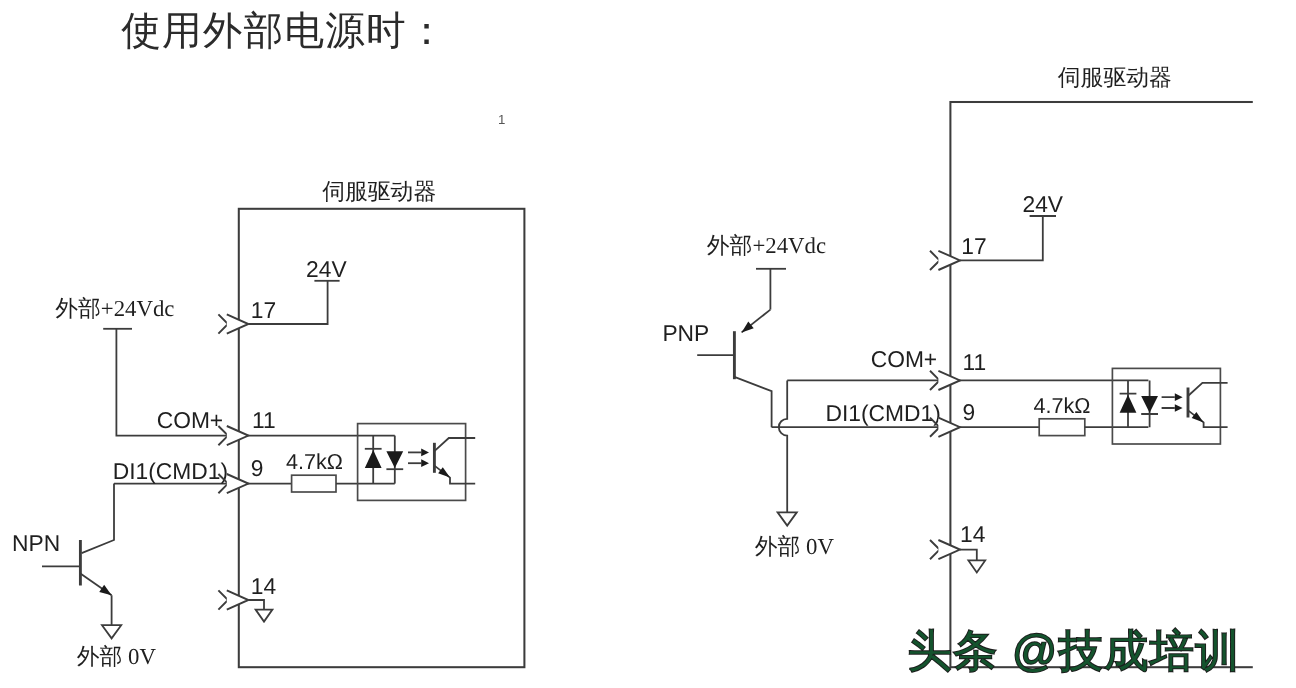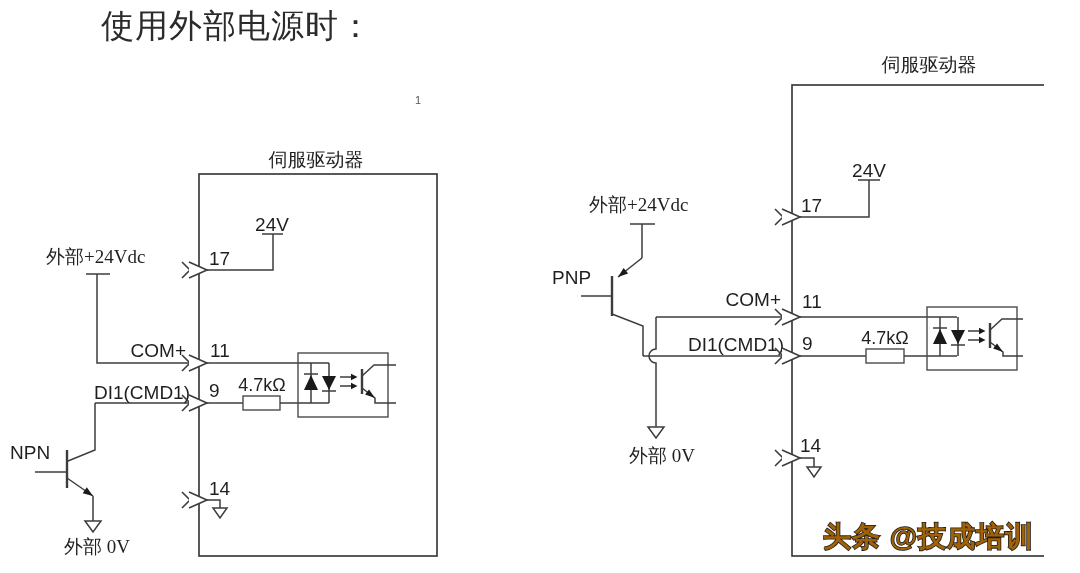--- a/index.html
+++ b/index.html
@@ -11,22 +11,22 @@
     position:absolute;left:101px;top:4px;
     font-family:"Liberation Serif","DejaVu Serif",serif;
     font-size:33px;color:#2b2b2b;letter-spacing:1px;white-space:nowrap;
   }
   #page-marker{
     position:absolute;left:415px;top:94px;
     font-size:11px;color:#555;
   }
   #watermark{
     position:absolute;right:10px;top:518px;width:520px;text-align:right;
-    font-family:"Liberation Sans",sans-serif;font-weight:bold;
-    font-size:28px;color:#a16207;letter-spacing:1px;white-space:nowrap;
+    font-family:"Liberation Sans",sans-serif;font-weight:normal;
+    font-size:37px;color:#14532d;letter-spacing:1px;white-space:nowrap;
     -webkit-text-stroke:1.6px #1c1c1c;paint-order:stroke fill;
   }
   svg text{
     font-family:"Liberation Sans",sans-serif;
     fill:#1f1f1f;
   }
   svg .cjk{font-family:"Liberation Serif","DejaVu Serif",serif;}
   svg .lbl{font-size:19px;}
   svg .num{font-size:19px;}
   svg .res{font-size:18px;}

